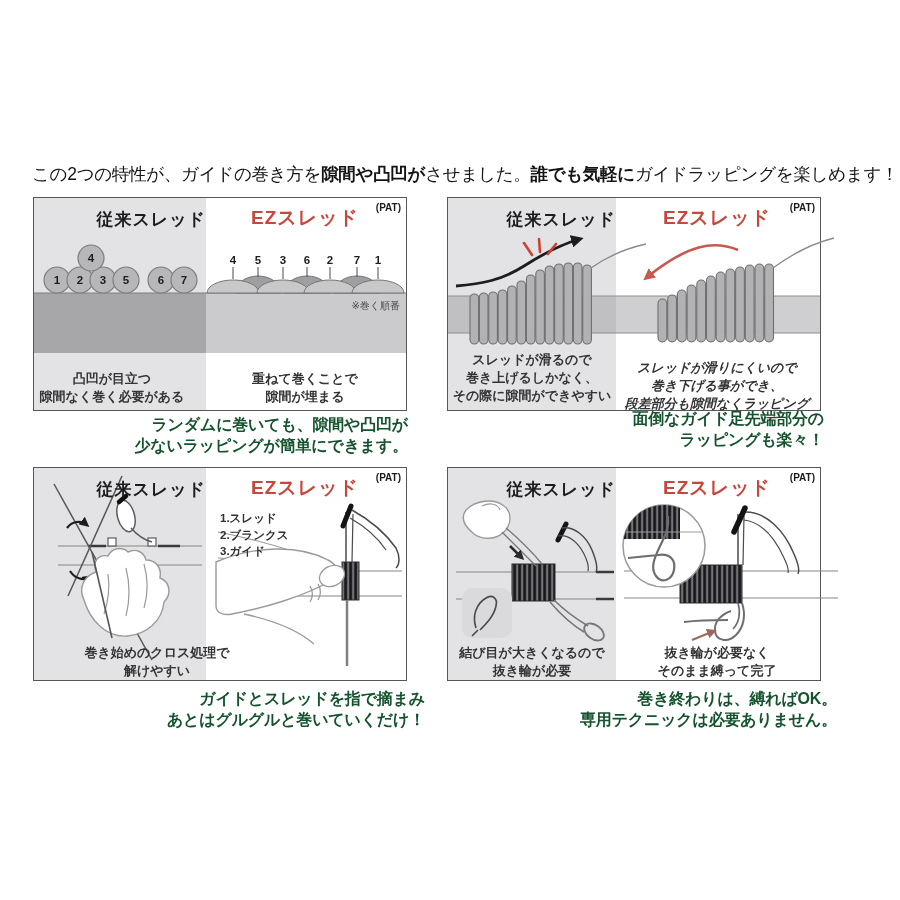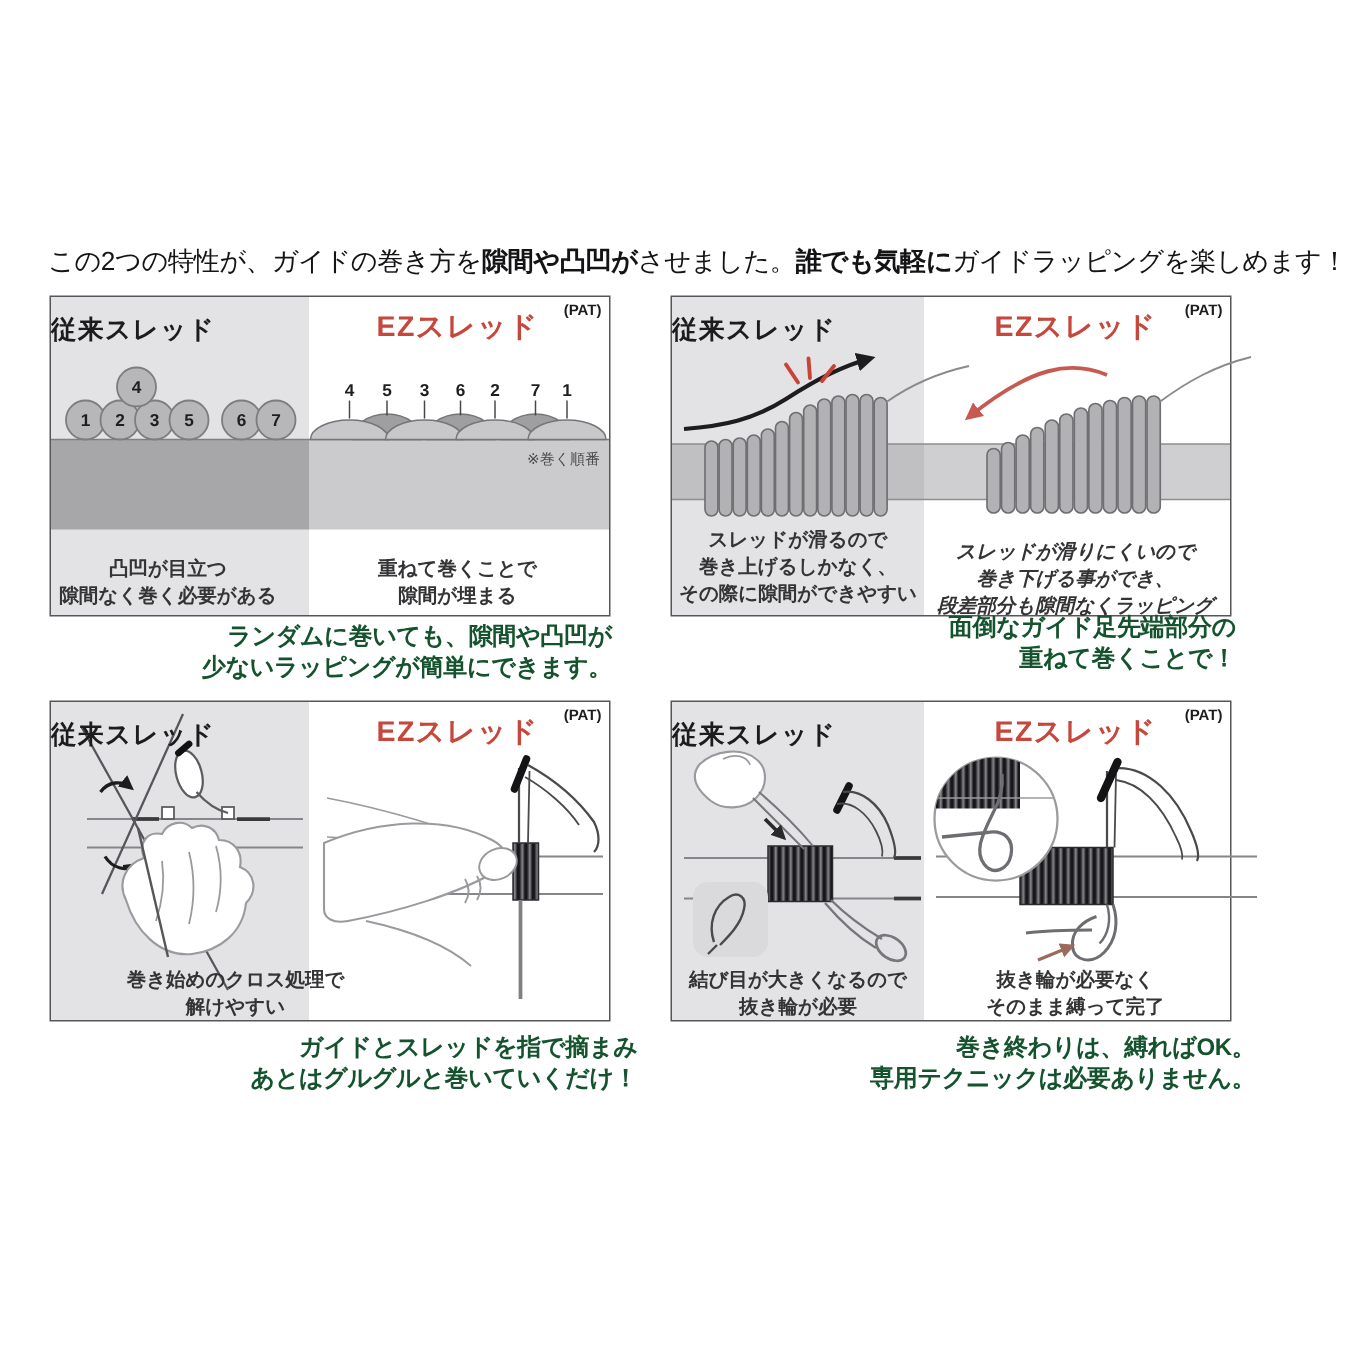--- a/index.html
+++ b/index.html
@@ -6,21 +6,21 @@
   .page{position:relative;width:900px;height:900px;background:#fff;overflow:hidden;
         font-family:"Liberation Sans","DejaVu Sans",sans-serif;}
   .headline{position:absolute;left:32px;top:144px;width:848px;font-size:17.5px;
             color:#141416;font-weight:500;letter-spacing:-0.3px;white-space:nowrap;}
   .headline b{font-weight:800;}
   .panel{position:absolute;width:374px;height:214px;border:1.5px solid #565658;
          background:#fff;box-sizing:border-box;}
   .half-gray{position:absolute;left:0;top:0;bottom:0;width:172px;background:#e3e3e5;}
   .illus{position:absolute;left:0;top:0;width:100%;height:100%;overflow:visible;}
   .illus text{font-family:"Liberation Sans","DejaVu Sans",sans-serif;}
-  .hdr-conv{position:absolute;left:0;top:10px;width:172px;text-align:left;
+  .hdr-conv{position:absolute;left:0;top:10px;width:172px;text-align:right;
             font-size:17px;font-weight:700;color:#1c1c1e;letter-spacing:1px;}
   .hdr-ez{position:absolute;left:172px;top:7px;width:198px;text-align:center;
           font-size:19px;font-weight:800;color:#c6473c;letter-spacing:1px;}
   .pat{position:absolute;top:4px;right:5px;font-size:10px;font-weight:700;color:#1c1c1e;}
   .cap{position:absolute;text-align:center;font-size:13px;font-weight:700;
        color:#343436;line-height:18px;}
   .cap-conv{left:0;width:156px;}
   .cap-ez{left:172px;width:198px;}
   .steps{position:absolute;left:186px;top:42px;font-size:11.5px;font-weight:600;
          color:#303032;line-height:16.5px;text-align:left;}
@@ -188,21 +188,21 @@
       <div>その際に隙間ができやすい</div>
     </div>
     <div class="cap cap-ez" style="left:168px;width:202px;top:161px;font-style:italic;">
       <div>スレッドが滑りにくいので</div>
       <div>巻き下げる事ができ、</div>
       <div>段差部分も隙間なくラッピング</div>
     </div>
   </section>
   <div class="summary" style="left:447px;top:409px;width:377px;">
     <div>面倒なガイド足先端部分の</div>
-    <div>重ねて巻くことで！</div>
+    <div>ラッピングも楽々！</div>
   </div>
 
   <section class="panel" style="left:33px;top:467px;">
     <div class="half-gray"></div>
     <svg class="illus" viewBox="0 0 372 212" preserveAspectRatio="none">
 
       <g>
         <line x1="24" y1="78" x2="168" y2="78" stroke="#86868a" stroke-width="1.2"></line>
         <line x1="24" y1="97" x2="168" y2="97" stroke="#86868a" stroke-width="1.2"></line>
         <line x1="54" y1="78" x2="72" y2="78" stroke="#3a3a3c" stroke-width="2.5"></line>
@@ -235,20 +235,25 @@
         <rect x="303" y="100" width="5" height="9" fill="#3a3a3c"></rect>
         <path d="M182,94 C220,78 264,76 294,92 C304,97 306,106 298,112 C272,128 230,140 198,146 C188,148 182,144 182,138 Z" fill="#fff" stroke="#9a9a9e" stroke-width="1.4"></path>
         <ellipse cx="298" cy="108" rx="13" ry="10" transform="rotate(-25 298 108)" fill="#fff" stroke="#9a9a9e" stroke-width="1.3"></ellipse>
         <path d="M276,118 C279,123 279,129 276,134 M284,116 C287,121 287,127 284,132" fill="none" stroke="#9a9a9e" stroke-width="1.3"></path>
         <path d="M210,146 C238,152 264,162 280,176" fill="none" stroke="#9a9a9e" stroke-width="1.3"></path>
       </g>
     </svg>
     <div class="hdr-conv">従来スレッド</div>
     <div class="hdr-ez">EZスレッド</div>
     <div class="pat">(PAT)</div>
+    <div class="steps">
+      <div>1.スレッド</div>
+      <div>2.ブランクス</div>
+      <div>3.ガイド</div>
+    </div>
     <div class="cap cap-conv" style="top:176px;padding-left:45px;">
       <div>巻き始めのクロス処理で</div>
       <div>解けやすい</div>
     </div>
   </section>
   <div class="summary" style="left:33px;top:689px;width:392px;">
     <div>ガイドとスレッドを指で摘まみ</div>
     <div>あとはグルグルと巻いていくだけ！</div>
   </div>
 

